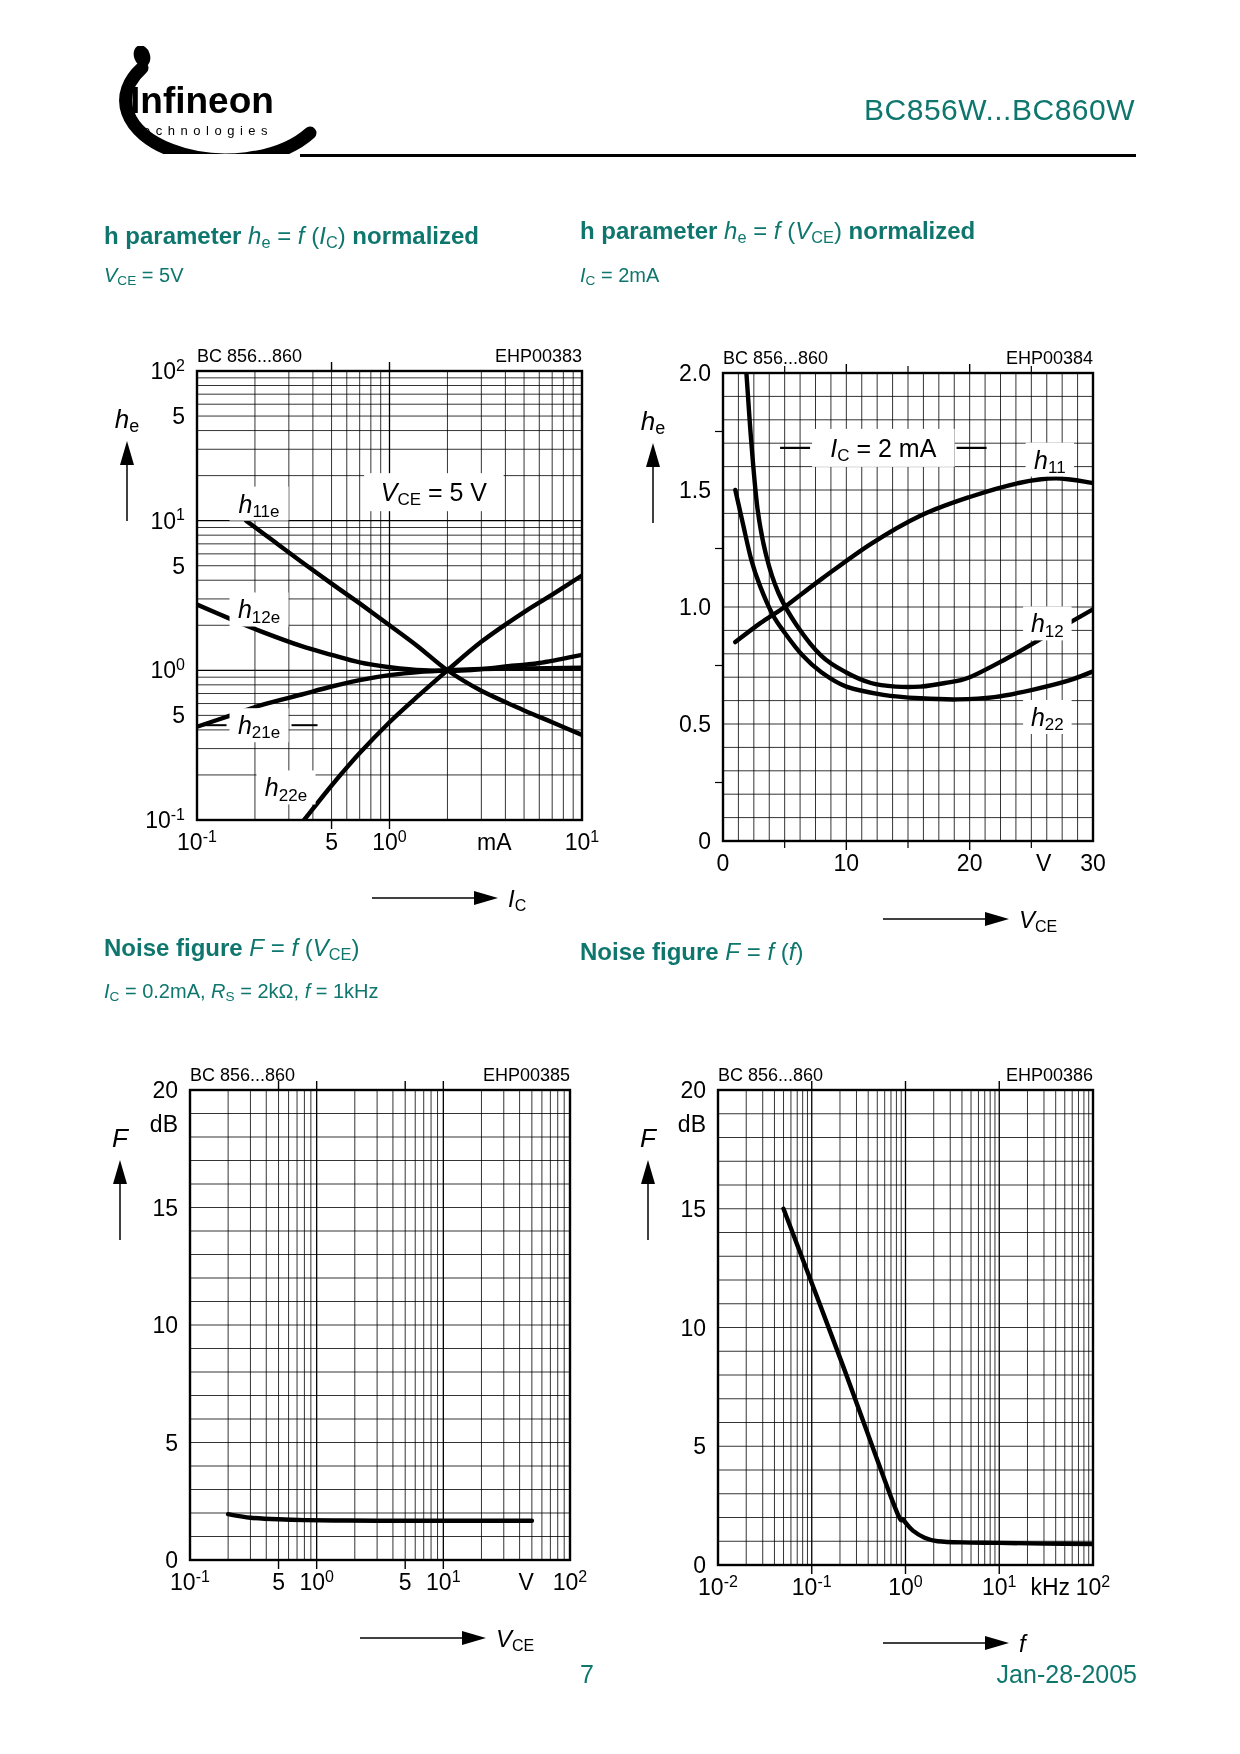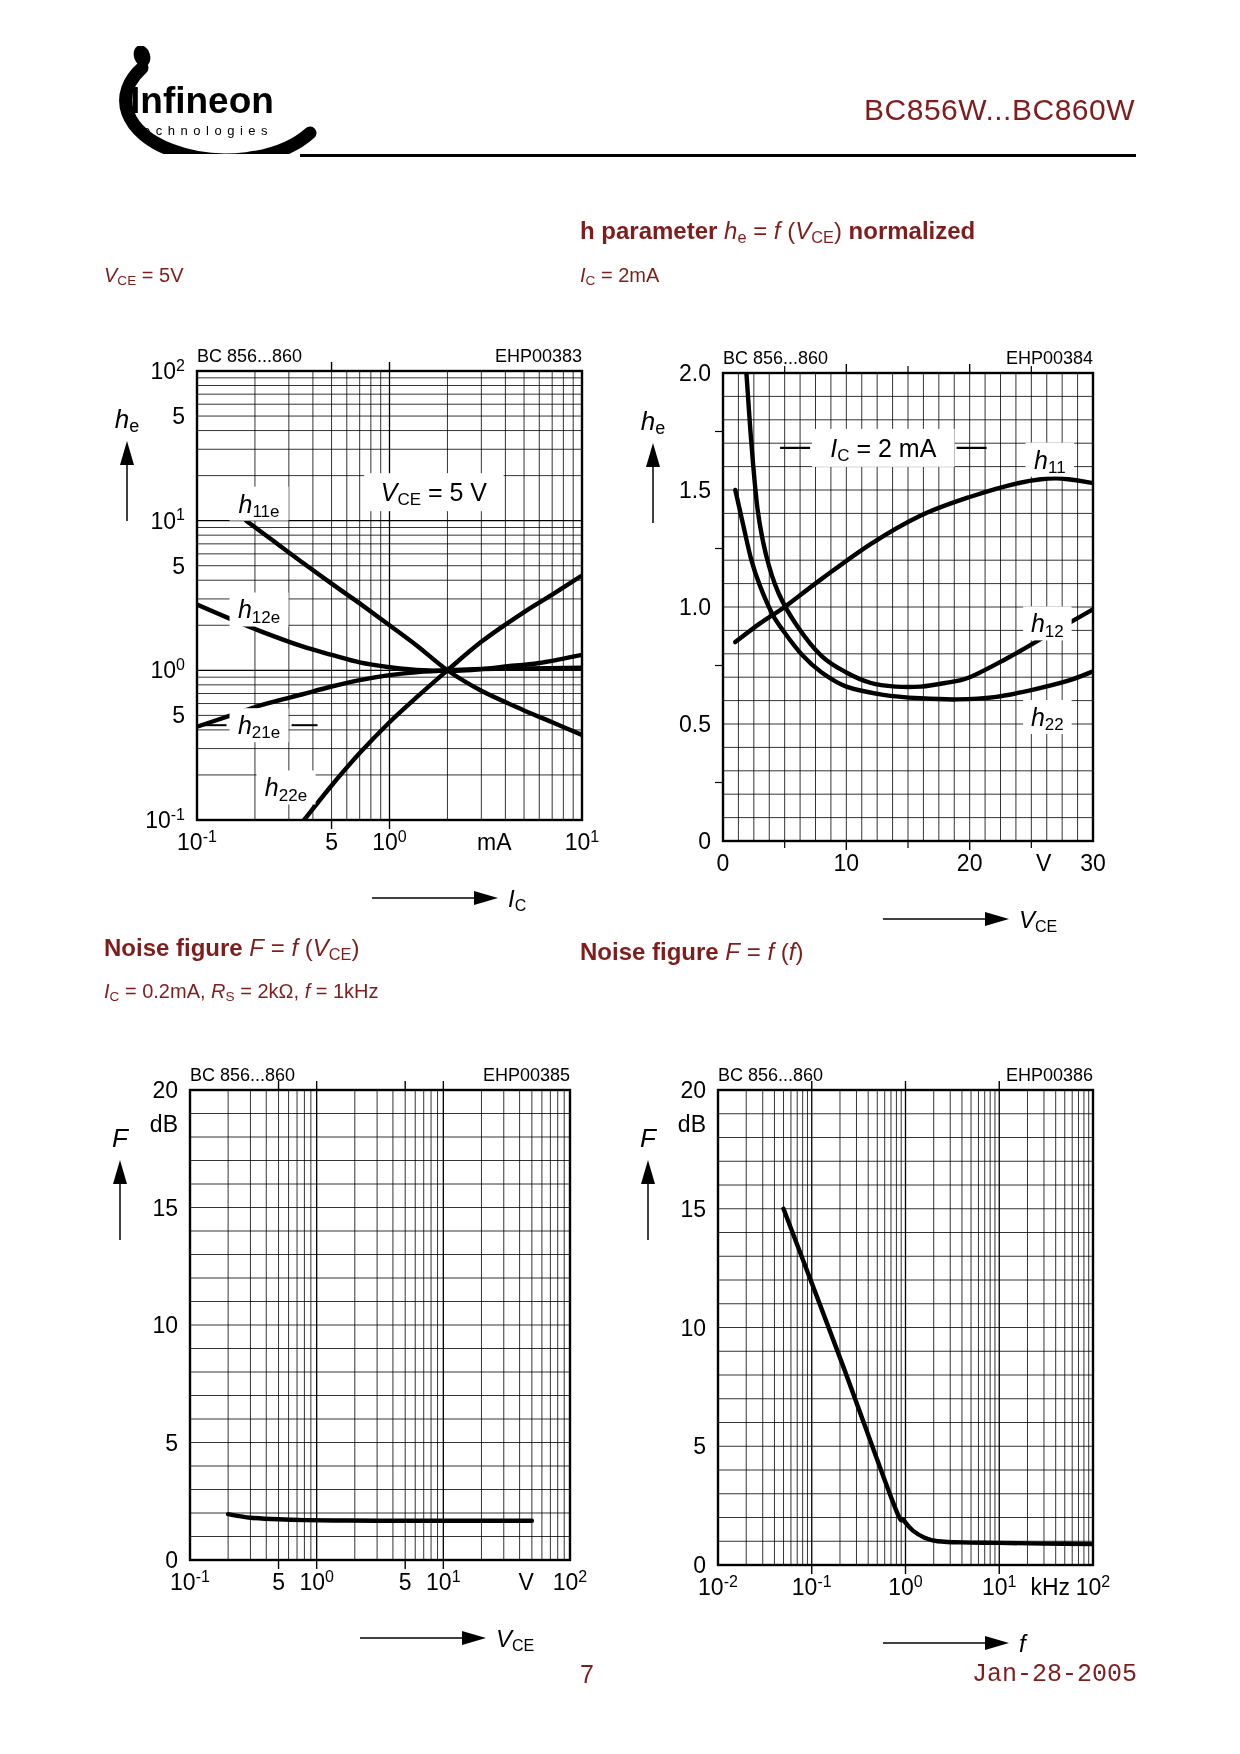--- a/index.html
+++ b/index.html
@@ -1,53 +1,54 @@
 <!DOCTYPE html>
 <html><head>
 <meta charset="utf-8">
 <style>
   html,body{margin:0;padding:0;background:#fff;}
-  .page{position:relative;width:1240px;height:1754px;background:#fff;color:#7f1d1d;
+  .page{position:relative;width:1240px;height:1754px;background:#fff;color:#0f766e;
         font-family:"Liberation Sans", sans-serif;overflow:hidden;}
   .logo-svg{position:absolute;left:92px;top:46px;}
   .product-title{position:absolute;right:105px;top:93px;font-size:30px;font-weight:normal;letter-spacing:.5px;}
   .rule{position:absolute;left:300px;top:154px;width:836px;height:3px;background:#000;}
   .sec-title{position:absolute;font-size:24px;white-space:nowrap;}
   .sec-sub{position:absolute;font-size:20px;white-space:nowrap;}
   .b{font-weight:700}.i{font-style:italic}
   .sb{font-size:68%;vertical-align:-0.22em}
   .t1{left:104px;top:222px}.st1{left:104px;top:264px}
   .t2{left:580px;top:217px}.st2{left:580px;top:264px}
   .t3{left:104px;top:934px}.st3{left:104px;top:980px}
   .t4{left:580px;top:938px}.st4{left:580px;top:980px}
   .chart{position:absolute;}
   .c1{left:100px;top:335px;width:540px;height:615px}
   .c2{left:620px;top:335px;width:520px;height:615px}
   .c3{left:100px;top:1050px;width:540px;height:655px}
   .c4{left:615px;top:1050px;width:535px;height:655px}
   .page-num{position:absolute;left:580px;top:1660px;font-size:25px;}
-  .date{position:absolute;right:103px;top:1660px;font-size:25px;font-family:Liberation Mono, monospace;}
+  .date{position:absolute;right:103px;top:1660px;font-size:25px;}
   .brand-name{font-weight:bold;font-size:37px;font-family:"Liberation Sans",sans-serif;}
   .brand-tag{font-size:13px;letter-spacing:5.5px;font-family:"Liberation Sans",sans-serif;}
 </style>
 </head>
 <body>
 
 <div class="page">
 
   <svg class="logo-svg" width="230" height="108" viewBox="0 0 230 108">
     <path d="M 50 22 A 88 52 0 1 0 218 87" fill="none" stroke="#000" stroke-width="13" stroke-linecap="round"></path>
     <ellipse cx="50" cy="10" rx="8" ry="11" transform="rotate(-18 50 10)" fill="#000"></ellipse>
     <text class="brand-name" x="38" y="67" fill="#000">Infineon</text>
     <text class="brand-tag" x="42" y="89" fill="#000">technologies</text>
   </svg>
 
   <div class="product-title">BC856W...BC860W</div>
   <div class="rule"></div>
 
+  <div class="sec-title t1"><span class="b">h parameter </span><span class="i">h</span><span class="sb">e</span><span> = </span><span class="i">f</span><span> (</span><span class="i">I</span><span class="sb">C</span><span>) </span><span class="b">normalized</span></div>
   <div class="sec-sub st1"><span class="i">V</span><span class="sb">CE</span><span> = 5V</span></div>
 
   <div class="sec-title t2"><span class="b">h parameter </span><span class="i">h</span><span class="sb">e</span><span> = </span><span class="i">f</span><span> (</span><span class="i">V</span><span class="sb">CE</span><span>) </span><span class="b">normalized</span></div>
   <div class="sec-sub st2"><span class="i">I</span><span class="sb">C</span><span> = 2mA</span></div>
 
   <div class="sec-title t3"><span class="b">Noise figure </span><span class="i">F</span><span> = </span><span class="i">f</span><span> (</span><span class="i">V</span><span class="sb">CE</span><span>)</span></div>
   <div class="sec-sub st3"><span class="i">I</span><span class="sb">C</span><span> = 0.2mA, </span><span class="i">R</span><span class="sb">S</span><span> = 2kΩ, </span><span class="i">f</span><span> = 1kHz</span></div>
 
   <div class="sec-title t4"><span class="b">Noise figure </span><span class="i">F</span><span> = </span><span class="i">f</span><span> (</span><span class="i">f</span><span>)</span></div>
 

